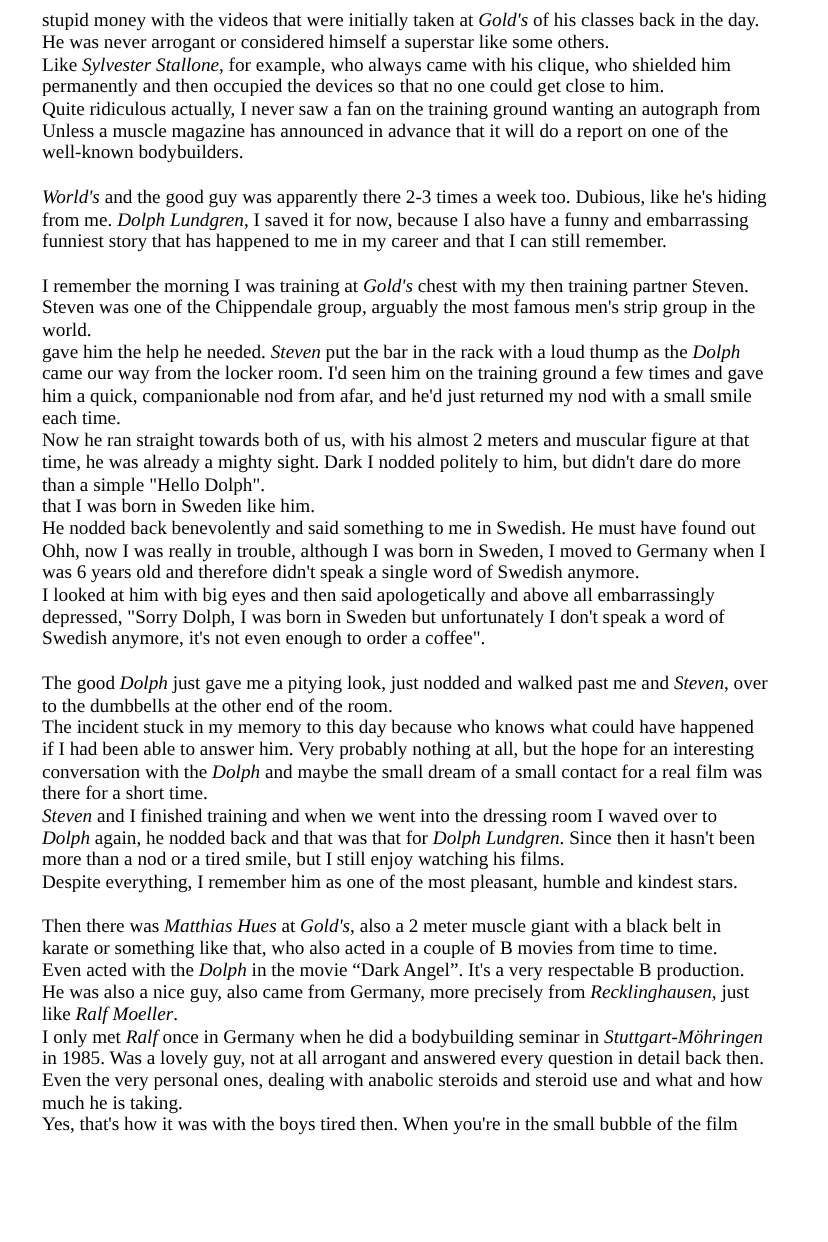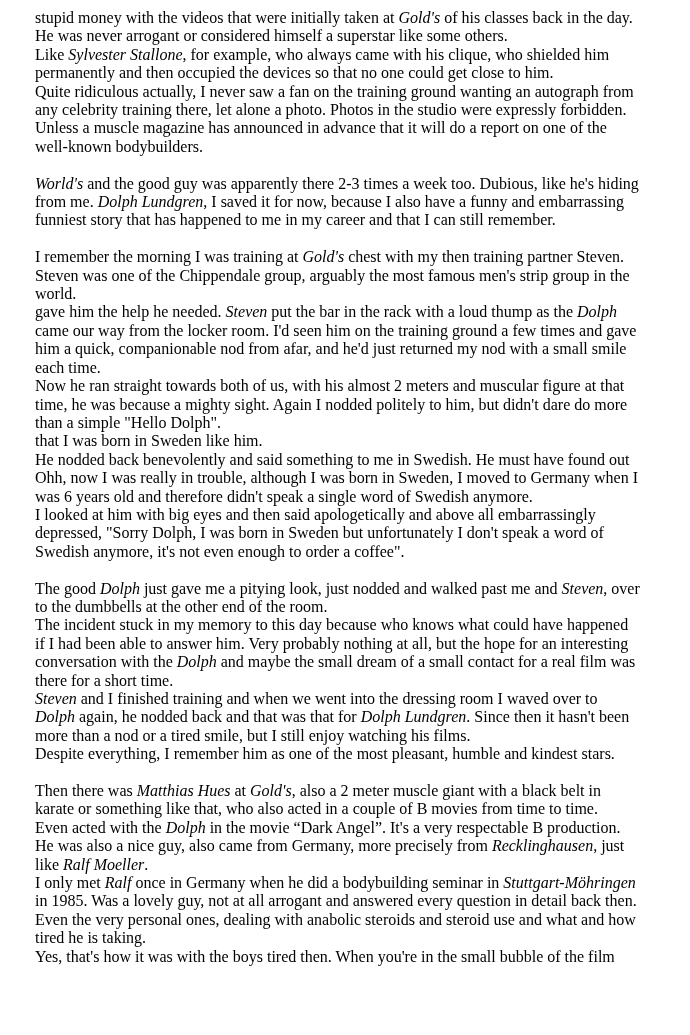--- a/index.html
+++ b/index.html
@@ -37,39 +37,38 @@
 <body>
 
 <div class="page">
   <div id="doc-root">
       <div class="paragraph">
         <div class="line">stupid money with the videos that were initially taken at <i>Gold's</i> of his classes back in the day.</div>
         <div class="line">He was never arrogant or considered himself a superstar like some others.</div>
         <div class="line">Like <i>Sylvester Stallone</i>, for example, who always came with his clique, who shielded him</div>
         <div class="line">permanently and then occupied the devices so that no one could get close to him.</div>
         <div class="line">Quite ridiculous actually, I never saw a fan on the training ground wanting an autograph from</div>
-        <div class="line">any celebrity training there, let alone a photo. Photos in the studio were expressly forbidden.</div>
         <div class="line">Unless a muscle magazine has announced in advance that it will do a report on one of the</div>
         <div class="line">well-known bodybuilders.</div>
       </div>
       <div class="paragraph">
         <div class="line"><i>World's</i> and the good guy was apparently there 2-3 times a week too. Dubious, like he's hiding</div>
         <div class="line">from me. <i>Dolph Lundgren</i>, I saved it for now, because I also have a funny and embarrassing</div>
         <div class="line">funniest story that has happened to me in my career and that I can still remember.</div>
       </div>
       <div class="paragraph">
         <div class="line">I remember the morning I was training at <i>Gold's</i> chest with my then training partner Steven.</div>
         <div class="line">Steven was one of the Chippendale group, arguably the most famous men's strip group in the</div>
         <div class="line">world.</div>
         <div class="line">gave him the help he needed. <i>Steven</i> put the bar in the rack with a loud thump as the <i>Dolph</i></div>
         <div class="line">came our way from the locker room. I'd seen him on the training ground a few times and gave</div>
         <div class="line">him a quick, companionable nod from afar, and he'd just returned my nod with a small smile</div>
         <div class="line">each time.</div>
         <div class="line">Now he ran straight towards both of us, with his almost 2 meters and muscular figure at that</div>
-        <div class="line">time, he was because a mighty sight. Again I nodded politely to him, but didn't dare do more</div>
+        <div class="line">time, he was already a mighty sight. Dark I nodded politely to him, but didn't dare do more</div>
         <div class="line">than a simple "Hello Dolph".</div>
         <div class="line">that I was born in Sweden like him.</div>
         <div class="line">He nodded back benevolently and said something to me in Swedish. He must have found out</div>
         <div class="line">Ohh, now I was really in trouble, although I was born in Sweden, I moved to Germany when I</div>
         <div class="line">was 6 years old and therefore didn't speak a single word of Swedish anymore.</div>
         <div class="line">I looked at him with big eyes and then said apologetically and above all embarrassingly</div>
         <div class="line">depressed, "Sorry Dolph, I was born in Sweden but unfortunately I don't speak a word of</div>
         <div class="line">Swedish anymore, it's not even enough to order a coffee".</div>
       </div>
       <div class="paragraph">
@@ -86,17 +85,17 @@
       </div>
       <div class="paragraph">
         <div class="line">Then there was <i>Matthias Hues</i> at <i>Gold's</i>, also a 2 meter muscle giant with a black belt in</div>
         <div class="line">karate or something like that, who also acted in a couple of B movies from time to time.</div>
         <div class="line">Even acted with the <i>Dolph</i> in the movie “Dark Angel”. It's a very respectable B production.</div>
         <div class="line">He was also a nice guy, also came from Germany, more precisely from <i>Recklinghausen</i>, just</div>
         <div class="line">like <i>Ralf Moeller</i>.</div>
         <div class="line">I only met <i>Ralf</i> once in Germany when he did a bodybuilding seminar in <i>Stuttgart-Möhringen</i></div>
         <div class="line">in 1985. Was a lovely guy, not at all arrogant and answered every question in detail back then.</div>
         <div class="line">Even the very personal ones, dealing with anabolic steroids and steroid use and what and how</div>
-        <div class="line">tired he is taking.</div>
+        <div class="line">much he is taking.</div>
         <div class="line">Yes, that's how it was with the boys tired then. When you're in the small bubble of the film</div>
       </div>
     </div>
 </div>
 
 </body></html>

